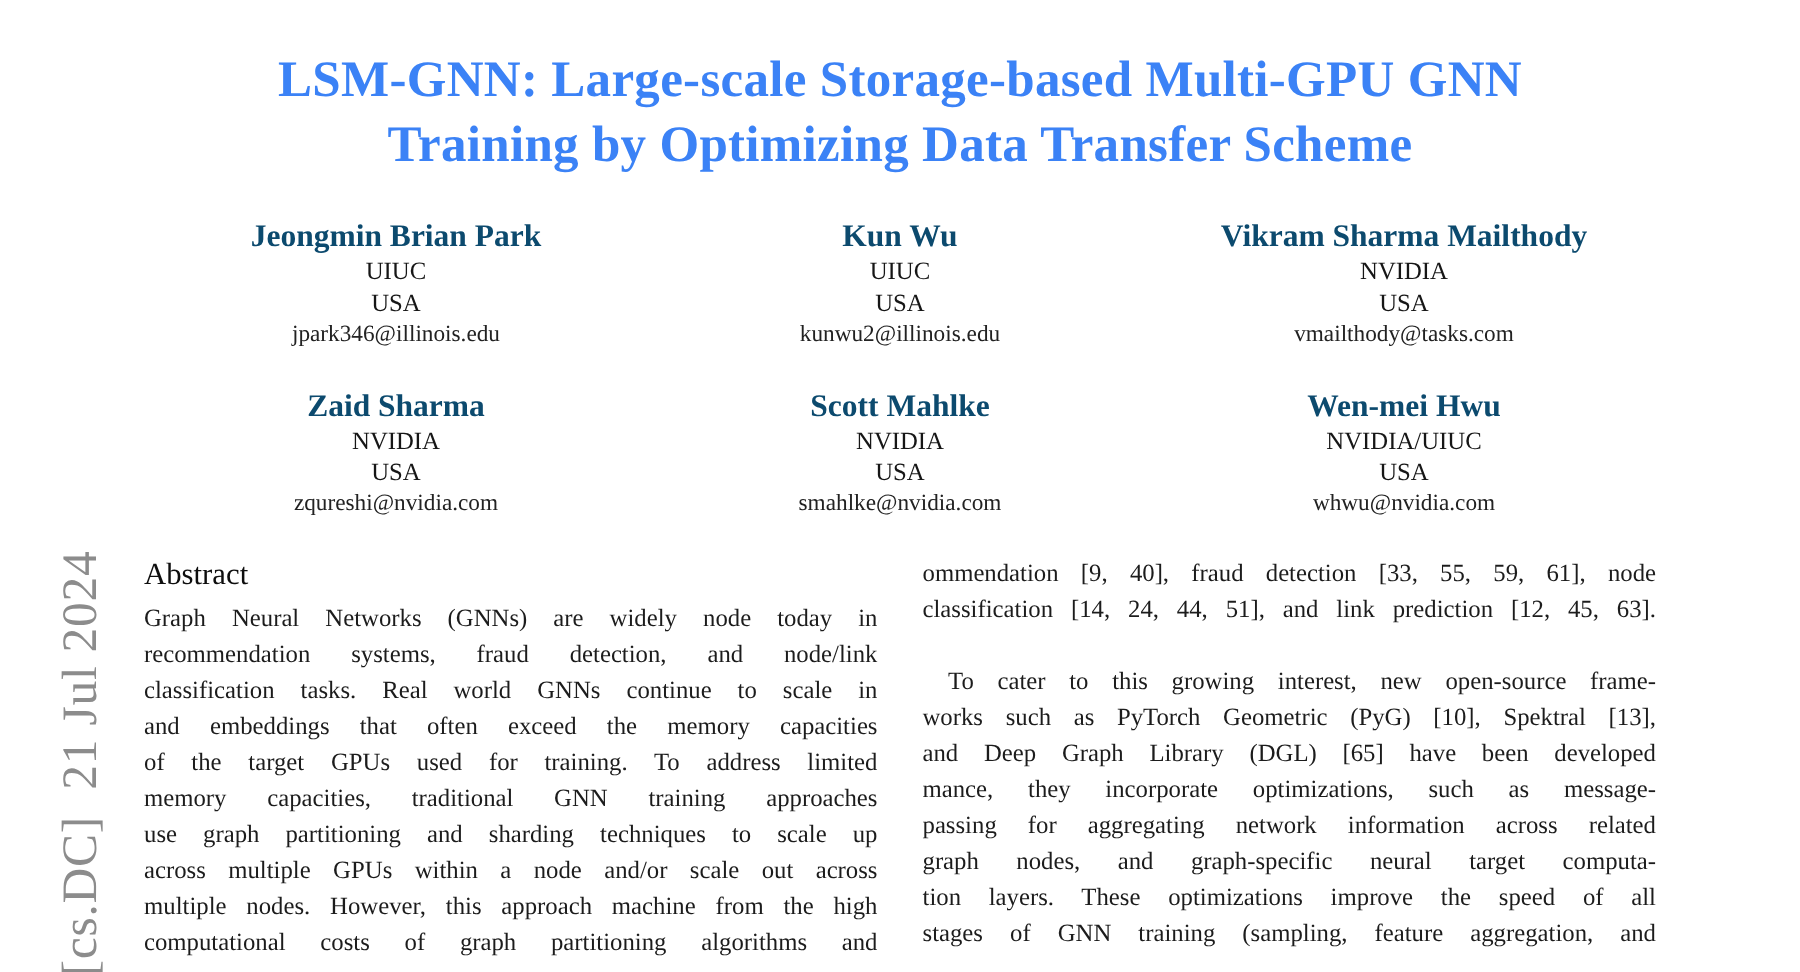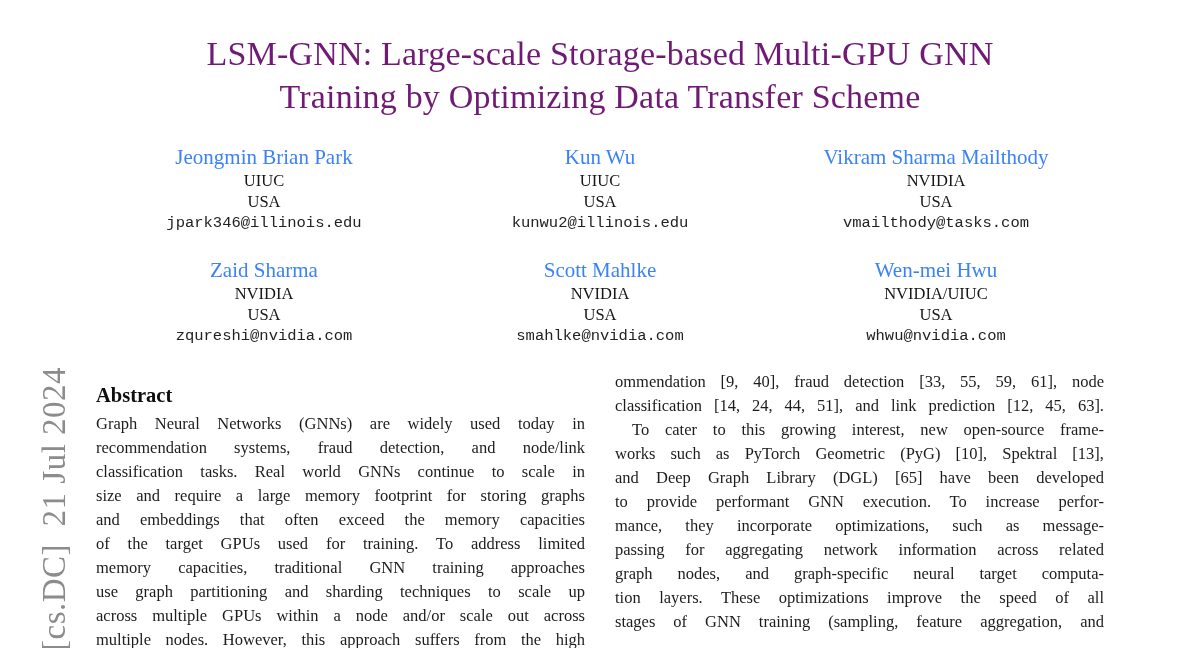--- a/index.html
+++ b/index.html
@@ -30,79 +30,80 @@
     transform-origin: 0 0;
     font-size: 33px;
     line-height: 44px;
     color: #8c8c8c;
     white-space: pre;
     letter-spacing: 0.5px;
   }
   .title-block {
     margin-top: 32px;
     text-align: center;
-    font-weight: 400;
+    font-weight: 700;
     font-size: 34px;
     line-height: 43px;
-    color: #701a75;
+    color: #3b82f6;
     letter-spacing: 0.2px;
   }
   .authors-grid {
     width: 1008px;
     margin: 26px auto 0 auto;
     display: grid;
     grid-template-columns: 1fr 1fr 1fr;
     row-gap: 23px;
     text-align: center;
   }
   .author-cell { }
   .author-name {
     font-size: 21px;
     line-height: 26px;
-    color: #3b82f6;
+    color: #0c4a6e;
+    font-weight: bold;
   }
   .author-affil, .author-country {
     font-size: 16.5px;
     line-height: 21px;
     color: #161616;
   }
   .author-email {
-    font-family: Liberation Mono, monospace;
+    font-family: Liberation Serif, serif;
     font-size: 15.5px;
     line-height: 22px;
     color: #222222;
   }
   .columns {
     width: 1008px;
     margin: 23px auto 0 auto;
     display: flex;
     gap: 30px;
   }
   .col {
     flex: 1 1 0;
     min-width: 0;
   }
   .section-heading {
     font-size: 20.5px;
-    font-weight: 700;
+    font-weight: 400;
     line-height: 26px;
-    margin: 12px 0 4px 0;
+    margin: 0 0 4px 0;
     color: #0e0e0e;
   }
   .para { margin: 0; }
   .line {
     font-size: 16.5px;
     height: 24px;
     line-height: 24px;
     text-align: justify;
     text-align-last: justify;
     overflow: hidden;
     color: #1c1c1c;
   }
-  .indent-line { text-indent: 17px; }
+  .indent-line { text-indent: 17px; margin-top: 24px; }
 </style>
 </head>
 <body>
 
 <div class="page">
 
   <div class="arxiv-banner">[cs.DC]  21 Jul 2024</div>
 
   <div class="title-block">
     <div>LSM-GNN: Large-scale Storage-based Multi-GPU GNN</div>
@@ -154,46 +155,44 @@
     </div>
 
   </div>
 
   <div class="columns">
 
     <div class="col">
       <div class="section-heading">Abstract</div>
       <div>
           <div class="para">
-            <div class="line">Graph Neural Networks (GNNs) are widely used today in</div>
+            <div class="line">Graph Neural Networks (GNNs) are widely node today in</div>
             <div class="line">recommendation systems, fraud detection, and node/link</div>
             <div class="line">classification tasks. Real world GNNs continue to scale in</div>
-            <div class="line">size and require a large memory footprint for storing graphs</div>
             <div class="line">and embeddings that often exceed the memory capacities</div>
             <div class="line">of the target GPUs used for training. To address limited</div>
             <div class="line">memory capacities, traditional GNN training approaches</div>
             <div class="line">use graph partitioning and sharding techniques to scale up</div>
             <div class="line">across multiple GPUs within a node and/or scale out across</div>
-            <div class="line">multiple nodes. However, this approach suffers from the high</div>
+            <div class="line">multiple nodes. However, this approach machine from the high</div>
             <div class="line">computational costs of graph partitioning algorithms and</div>
           </div>
         </div>
     </div>
 
     <div class="col">
       <div>
           <div class="para">
             <div class="line">ommendation [9, 40], fraud detection [33, 55, 59, 61], node</div>
             <div class="line">classification [14, 24, 44, 51], and link prediction [12, 45, 63].</div>
           </div>
           <div class="para">
             <div class="line indent-line">To cater to this growing interest, new open-source frame-</div>
             <div class="line">works such as PyTorch Geometric (PyG) [10], Spektral [13],</div>
             <div class="line">and Deep Graph Library (DGL) [65] have been developed</div>
-            <div class="line">to provide performant GNN execution. To increase perfor-</div>
             <div class="line">mance, they incorporate optimizations, such as message-</div>
             <div class="line">passing for aggregating network information across related</div>
             <div class="line">graph nodes, and graph-specific neural target computa-</div>
             <div class="line">tion layers. These optimizations improve the speed of all</div>
             <div class="line">stages of GNN training (sampling, feature aggregation, and</div>
           </div>
         </div>
     </div>
 
   </div>

